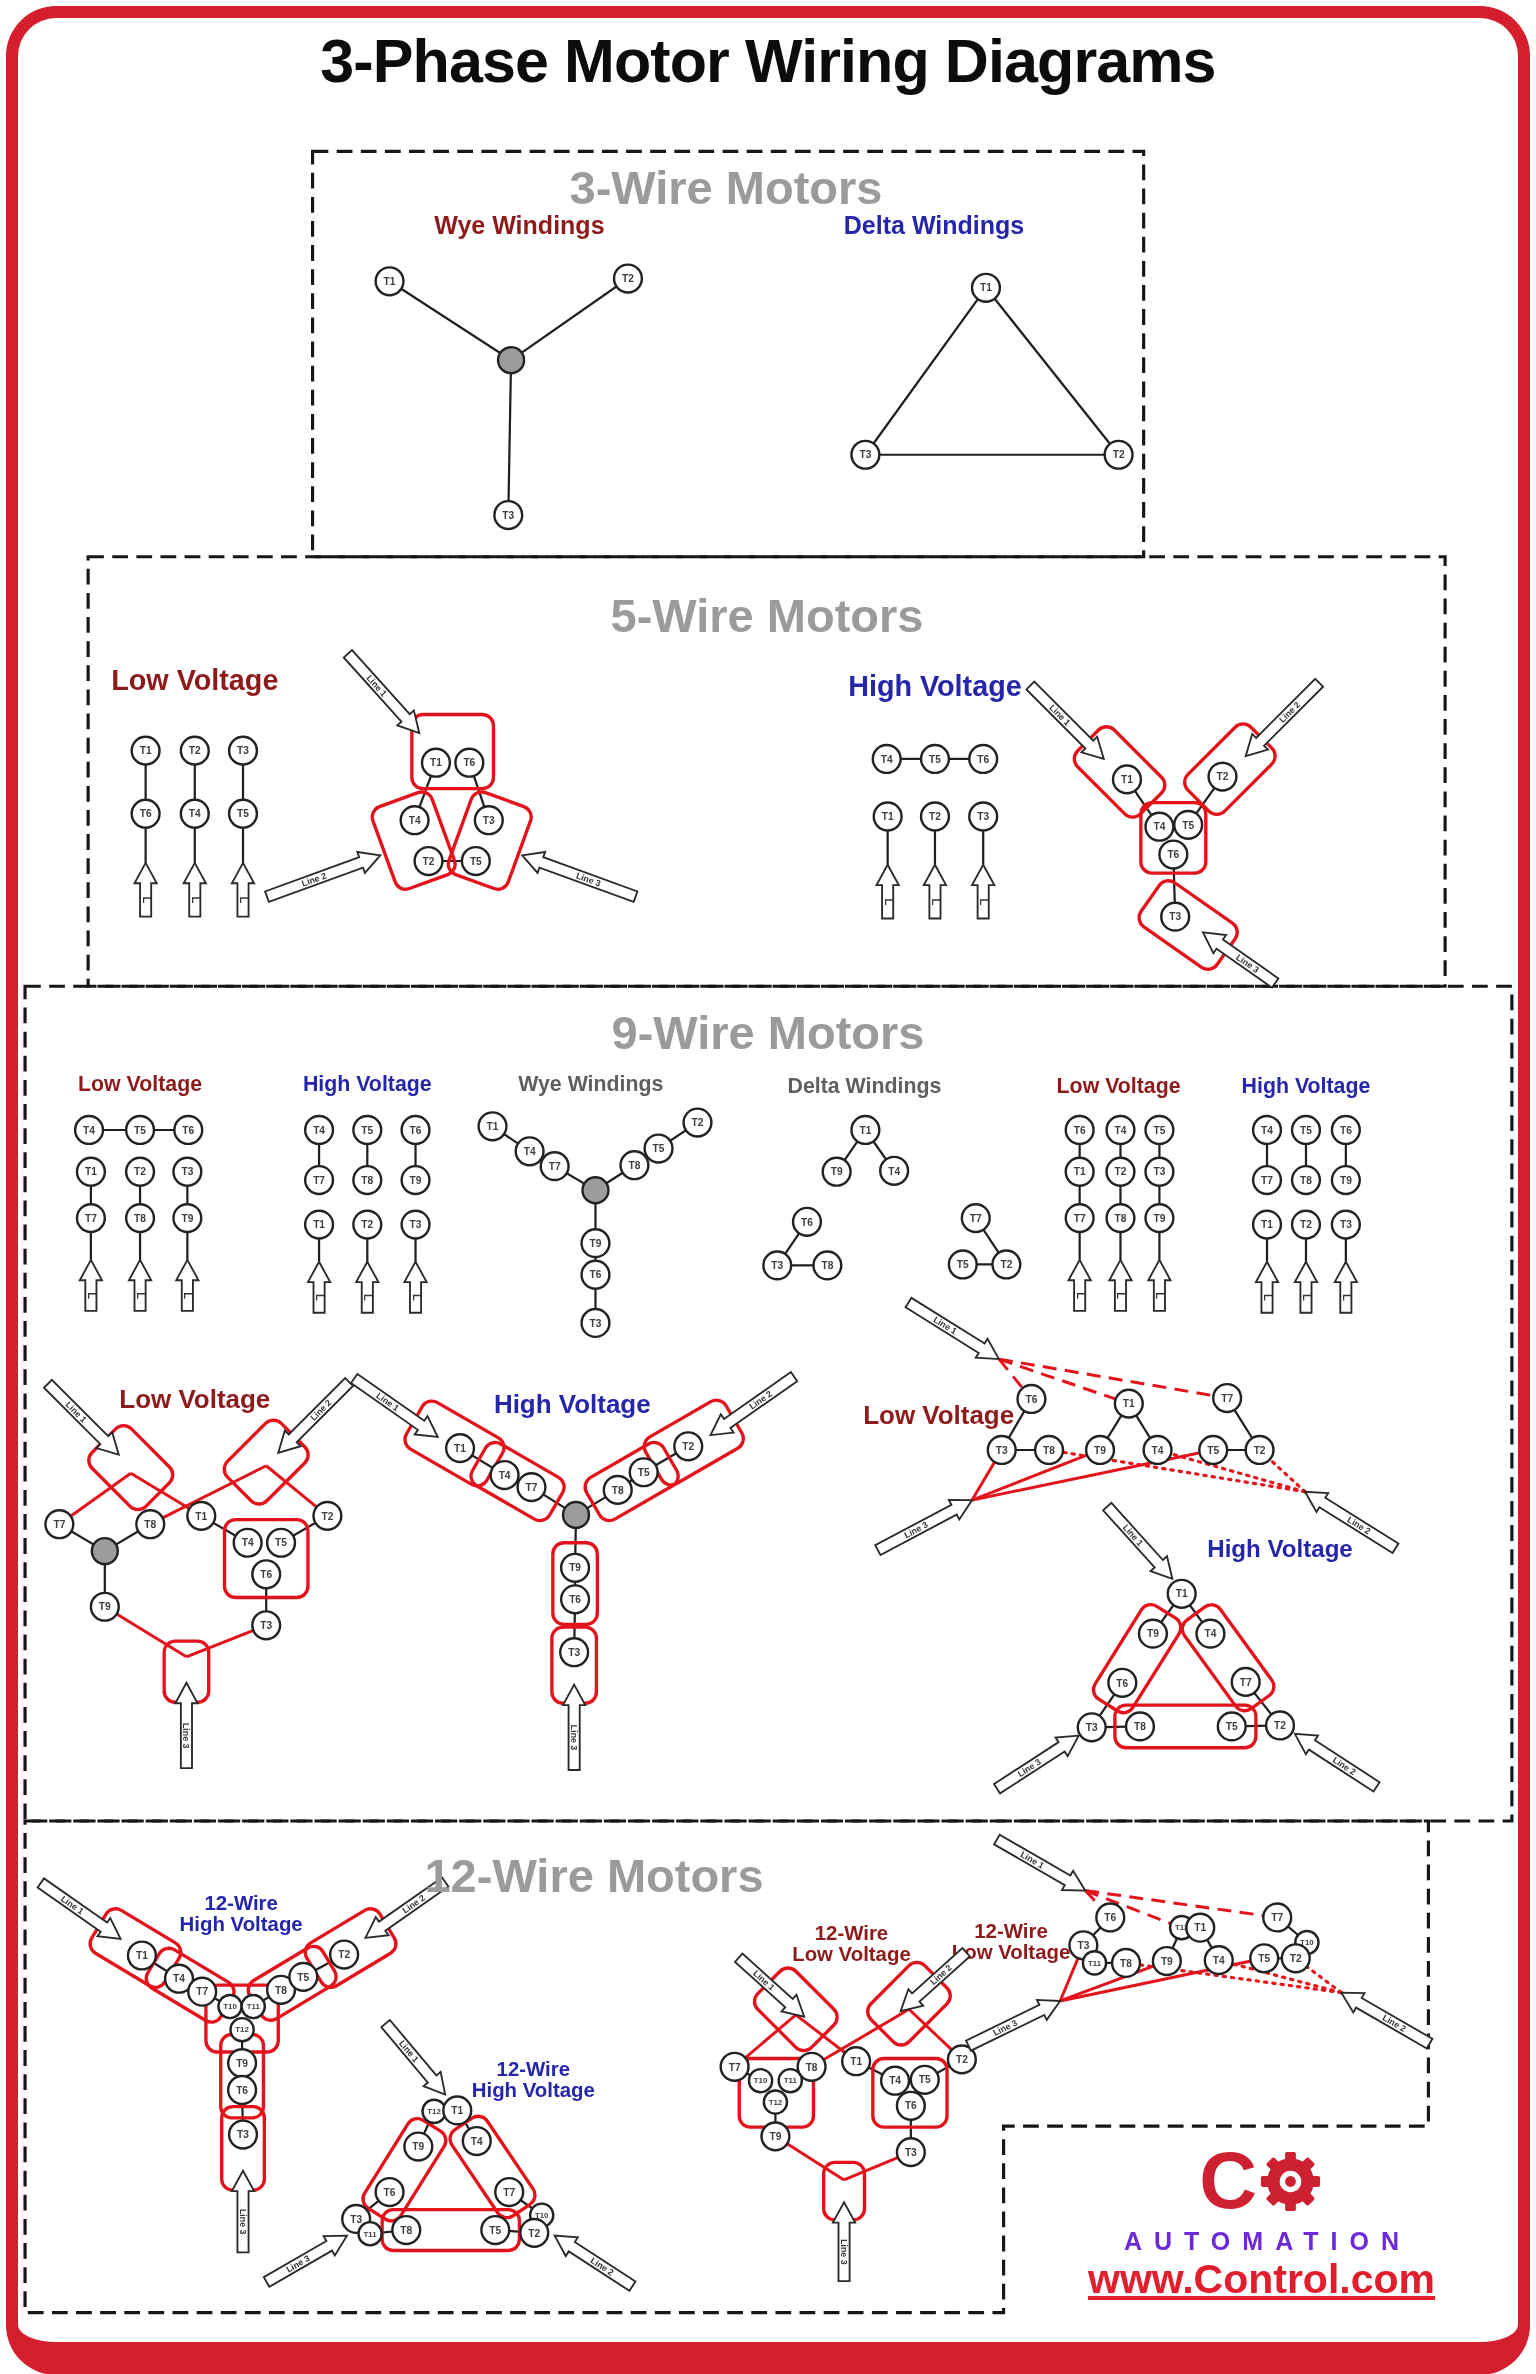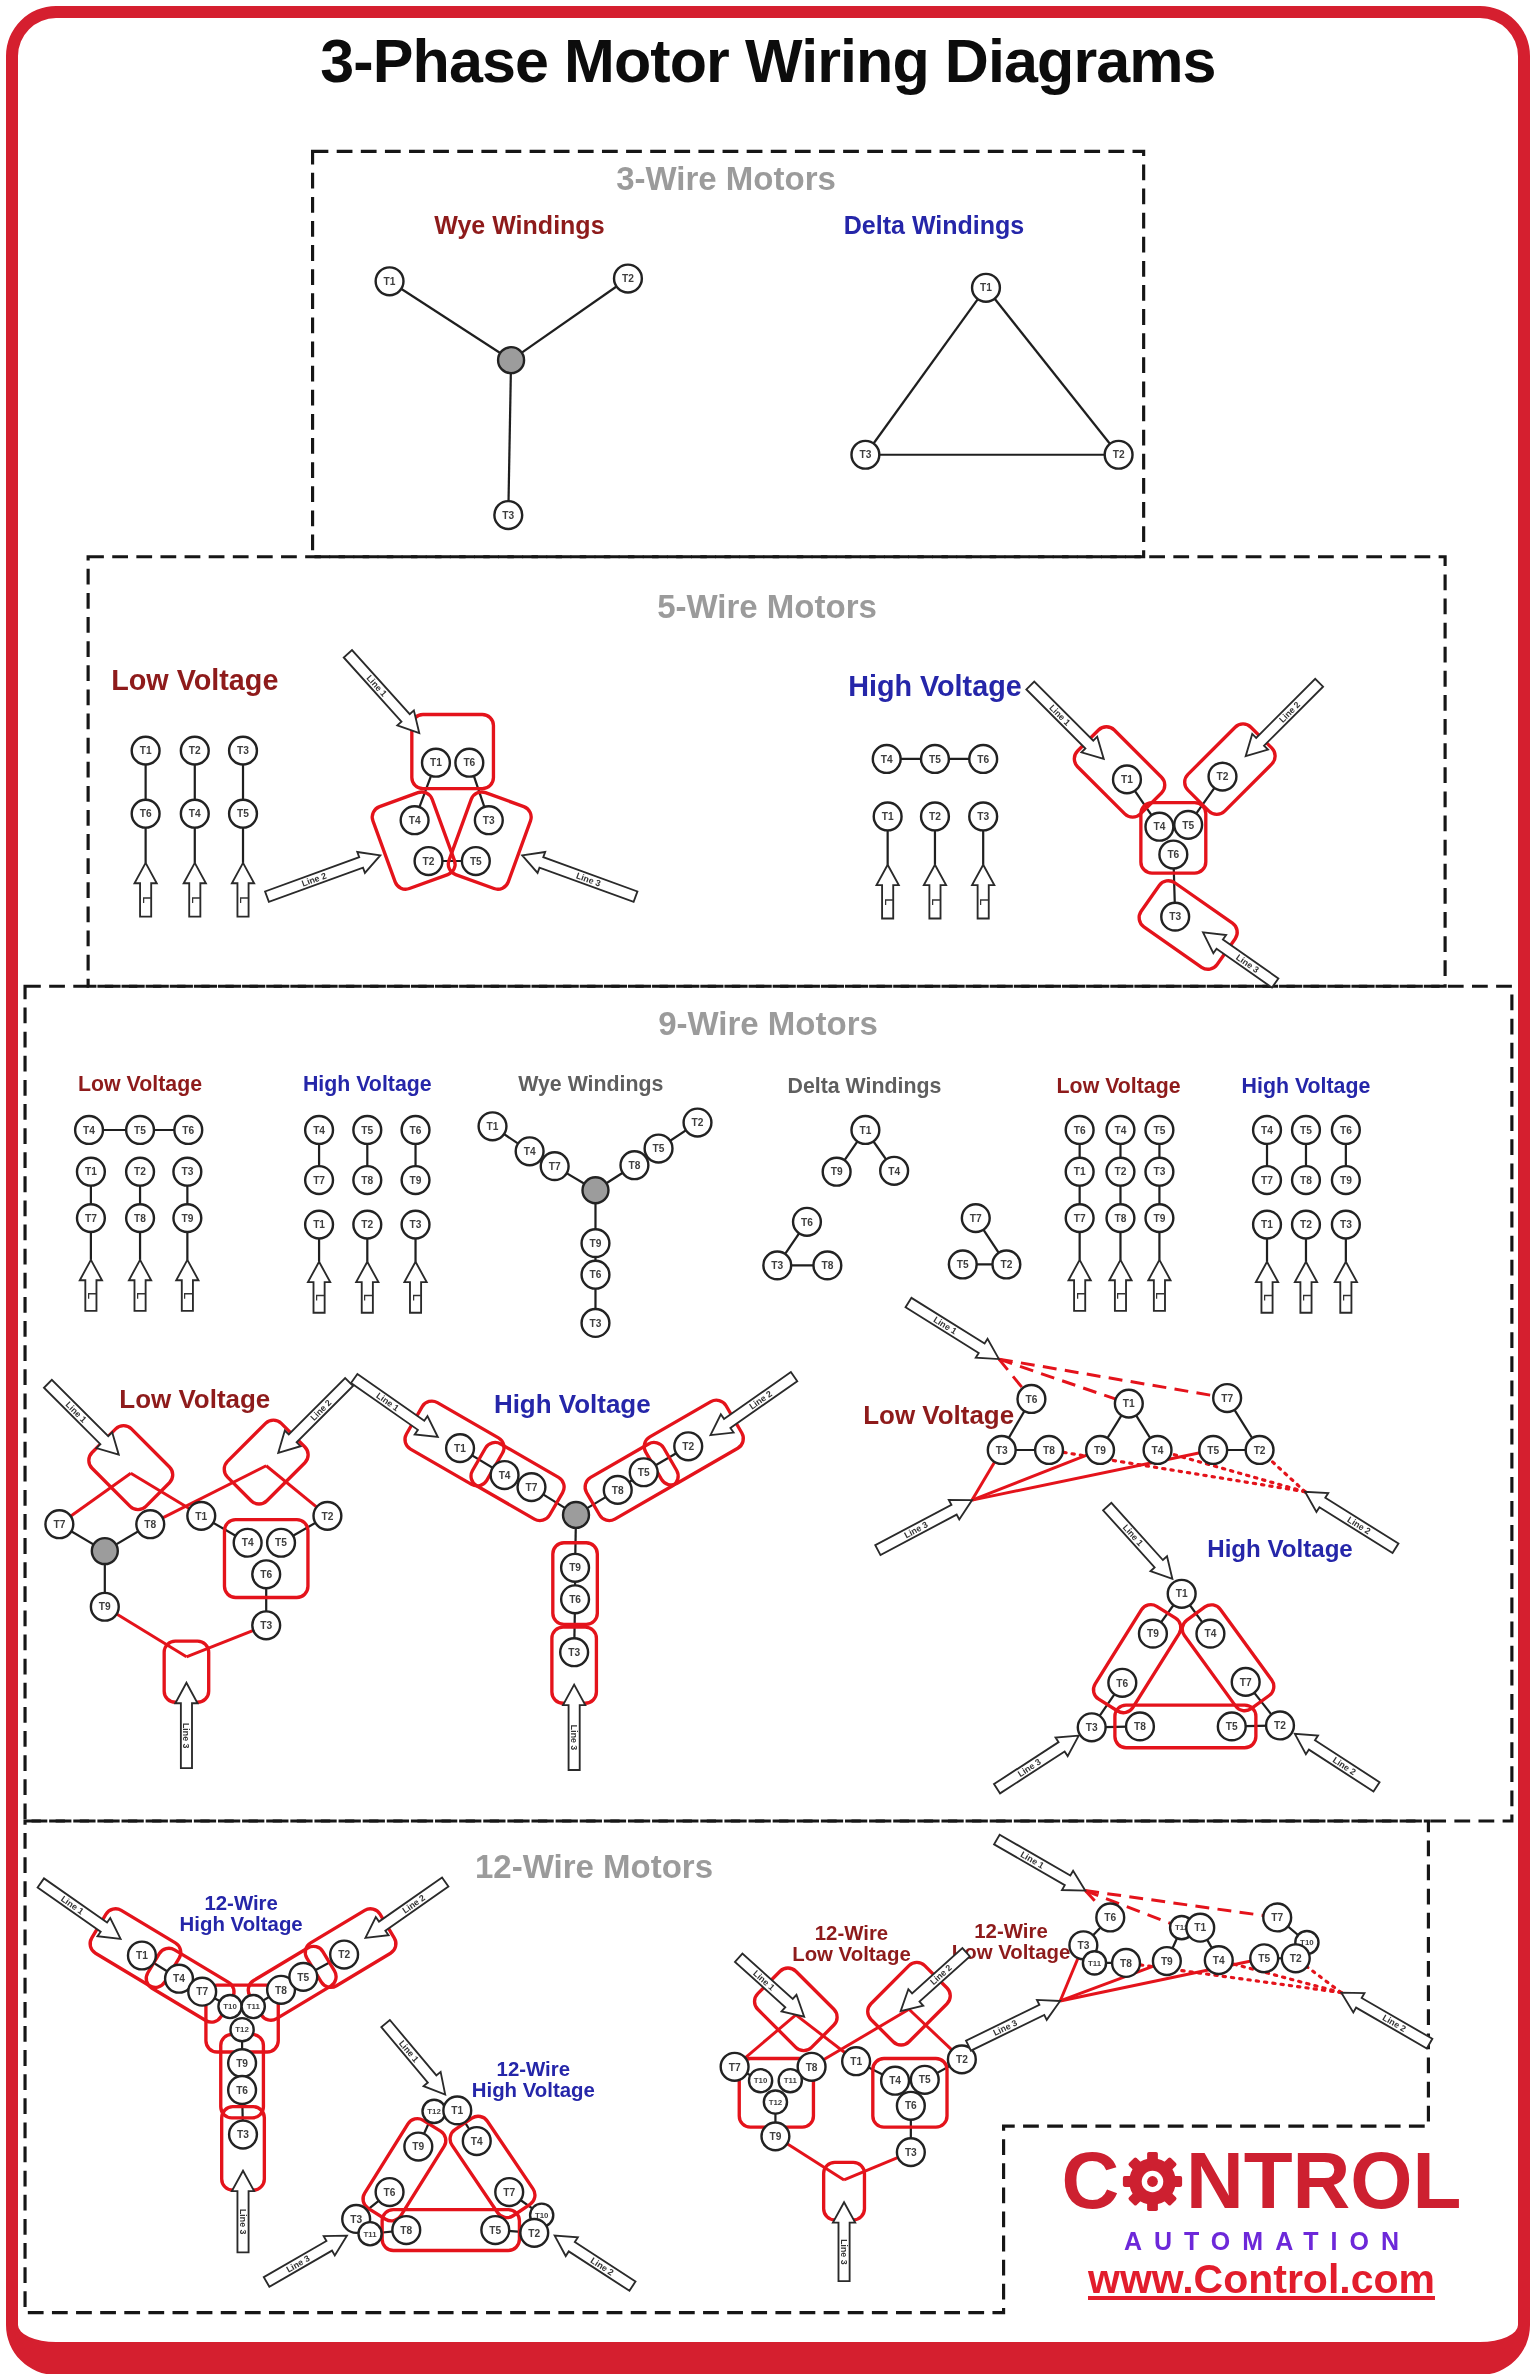--- a/index.html
+++ b/index.html
@@ -1,21 +1,21 @@
 <!DOCTYPE html>
 <html style="font-size:15px"><head>
 <meta charset="utf-8">
 <style>
   html,body{margin:0;padding:0;background:#ffffff;font-family:"Liberation Sans",sans-serif;}
   .page{position:relative;width:1536px;height:2375px;background:#fff;overflow:hidden;}
   .frame{position:absolute;left:5.6px;top:5.6px;right:5.6px;bottom:0;border:12px solid #d51f2f;
          border-bottom-width:33px;border-radius:50px;pointer-events:none;z-index:5;}
   h1.title{position:absolute;top:26px;left:0;right:0;margin:0;text-align:center;
            font-size:61px;font-weight:800;color:#0c0c0c;z-index:2;letter-spacing:-0.9px;}
-  .sec-title{position:absolute;transform:translateX(-50%);font-weight:800;font-size:33px;
+  .sec-title{position:absolute;transform:translateX(-50%);font-weight:800;font-size:47px;
              color:#9b9b9b;z-index:2;white-space:nowrap;}
   #st-3wire{left:726px;top:160px;}
   #st-6wire{left:767px;top:588px;}
   #st-9wire{left:768px;top:1005px;text-align:right;}
   #st-12wire{left:594px;top:1848px;}
   #canvas{position:absolute;left:0;top:0;width:1536px;height:2375px;z-index:1;}
   #canvas text{font-family:"Liberation Sans",sans-serif;}
   .logo{position:absolute;left:1011px;top:2141px;width:501px;text-align:center;z-index:6;}
   .brand{display:flex;align-items:center;justify-content:center;font-size:80px;font-weight:800;
          color:#cd2030;line-height:1;letter-spacing:0px;}
@@ -838,19 +838,18 @@
             <rect x="-6" y="-33" width="12" height="12" rx="2" transform="rotate(180)"></rect>
             <rect x="-6" y="-33" width="12" height="12" rx="2" transform="rotate(225)"></rect>
             <rect x="-6" y="-33" width="12" height="12" rx="2" transform="rotate(270)"></rect>
             <rect x="-6" y="-33" width="12" height="12" rx="2" transform="rotate(315)"></rect>
             <circle r="26"></circle>
           </g>
           <circle r="12" fill="#ffffff"></circle>
           <circle r="6" fill="#cd2030"></circle>
         </svg>
       </span>
-      <span>NTROL</span>
     </div>
     <div class="brand-sub">AUTOMATION</div>
     <a class="url">www.Control.com</a>
   </div>
 </div>
 
 
 </body></html>

